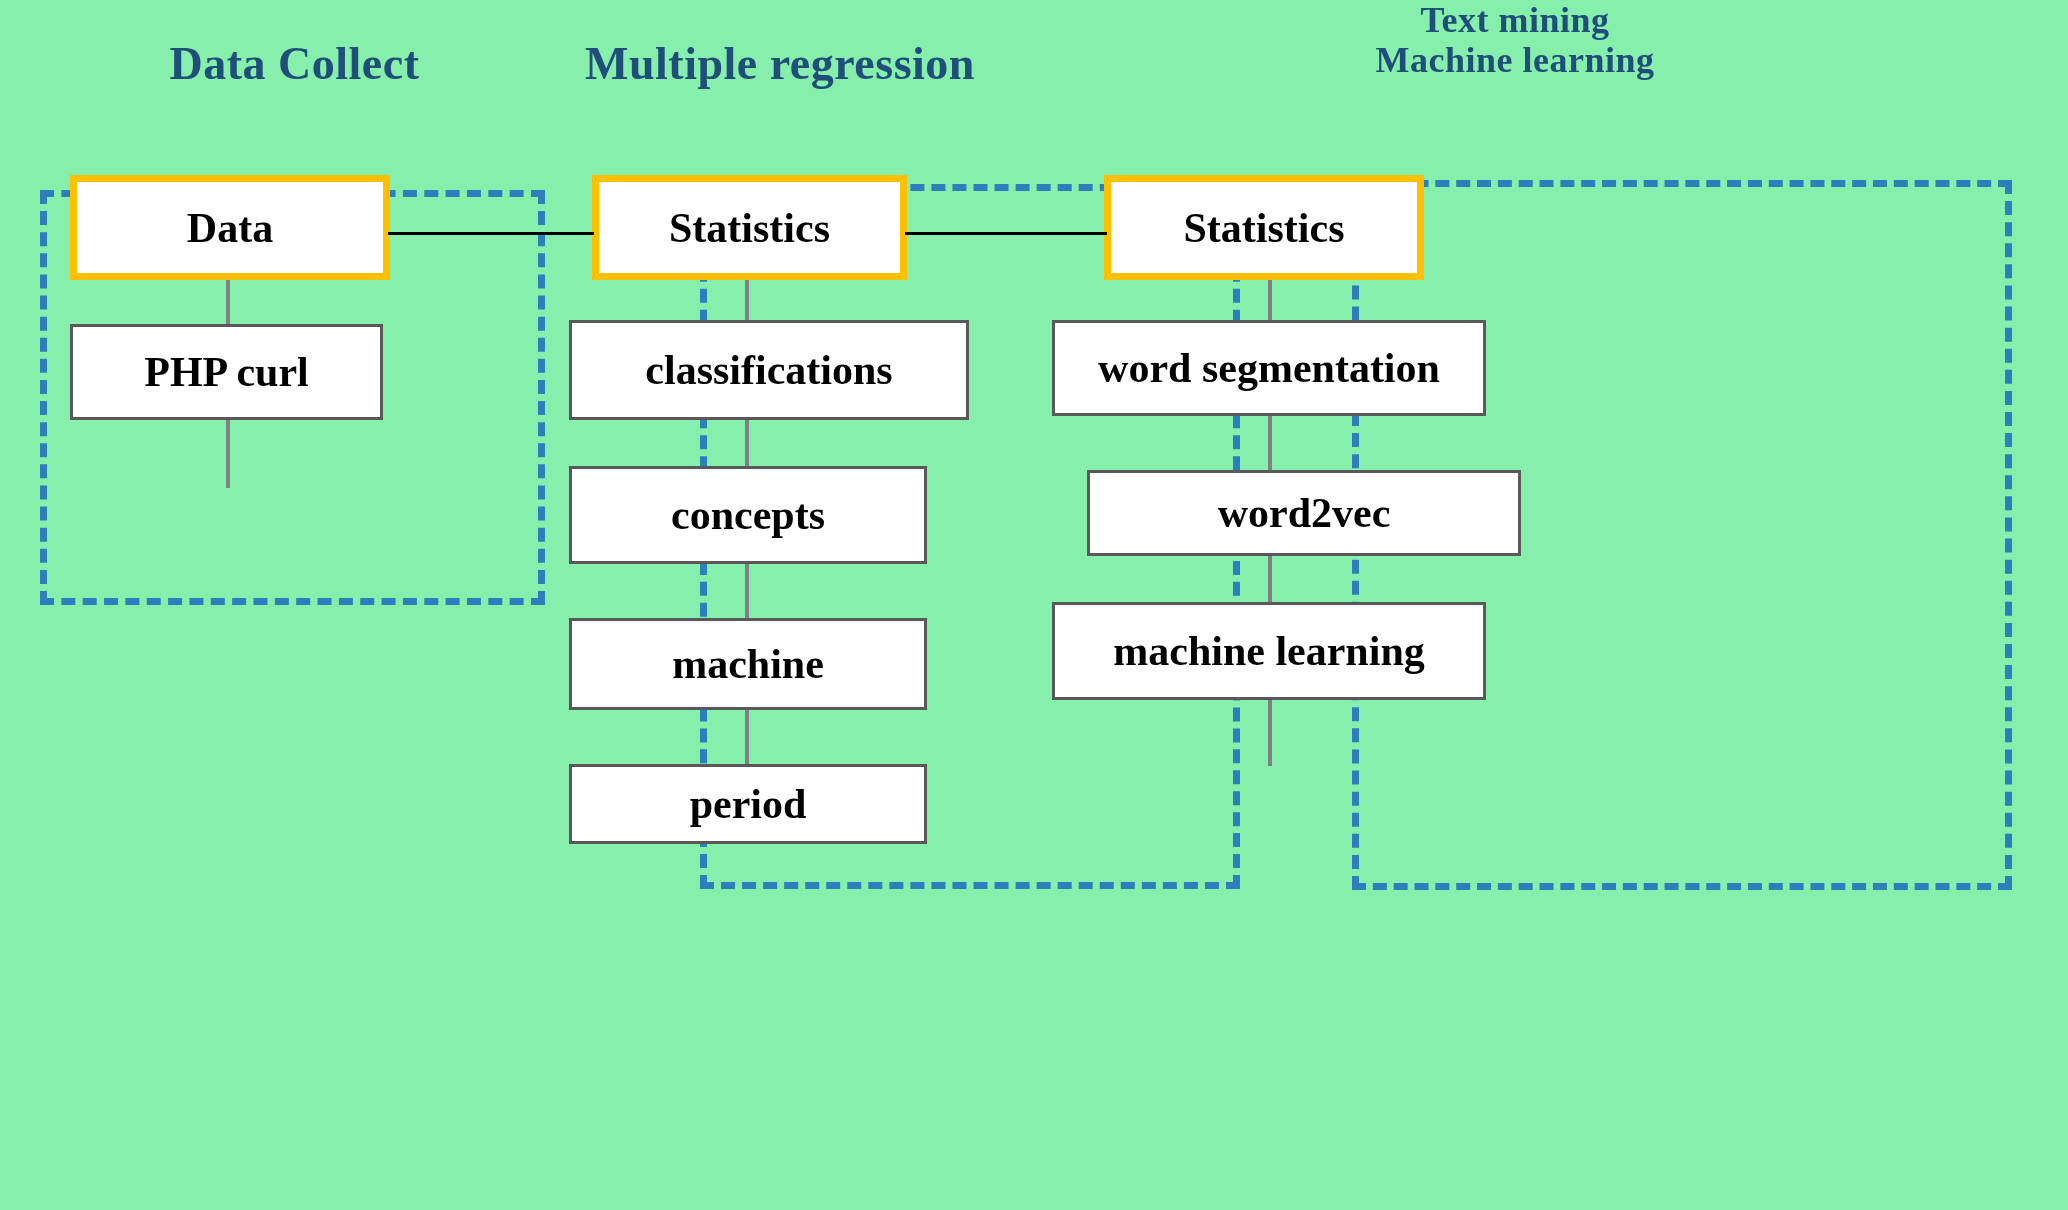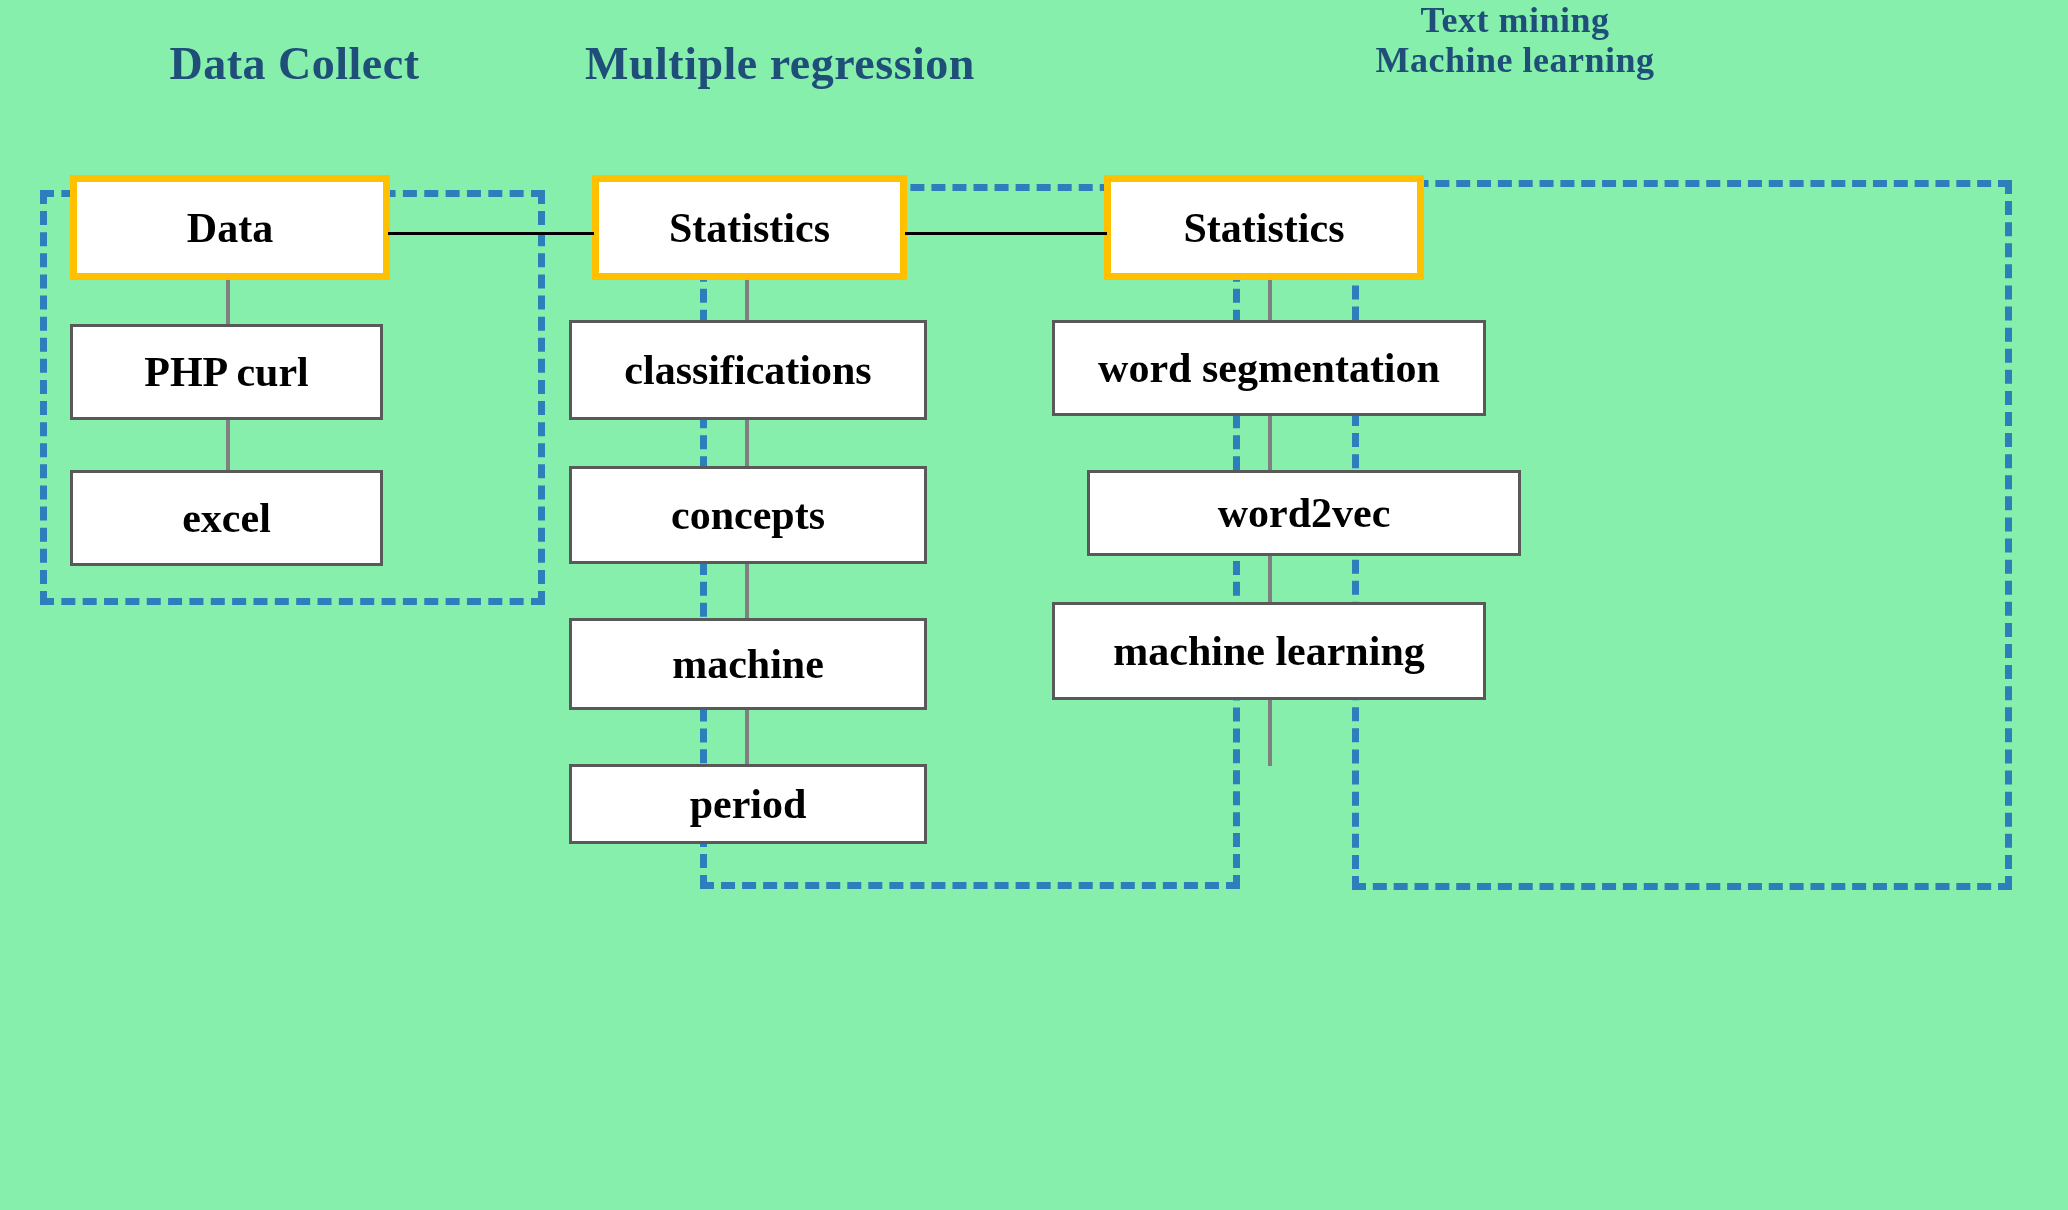--- a/index.html
+++ b/index.html
@@ -87,32 +87,31 @@
 
   <div class="group-box" id="group-1"></div>
 
   <div class="vline" style="left:226px; top:278px; height:70px;"></div>
   <div class="vline" style="left:226px; top:418px; height:70px;"></div>
 
   <div class="node accent" style="left:70px; top:175px; width:320px; height:105px; font-size:42px;">Data</div>
 
   <div class="node plain" style="left:70px; top:324px; width:313px; height:96px; font-size:42px;">PHP curl</div>
 
-  <div class="node plain" style="left:70px; top:470px; width:313px; height:96px; font-size:42px;">excel</div>
 
   <div class="group-box" id="group-2"></div>
 
   <div class="vline" style="left:745px; top:278px; height:70px;"></div>
   <div class="vline" style="left:745px; top:420px; height:56px;"></div>
   <div class="vline" style="left:745px; top:564px; height:56px;"></div>
   <div class="vline" style="left:745px; top:708px; height:56px;"></div>
 
   <div class="node accent" style="left:592px; top:175px; width:315px; height:105px; font-size:42px;">Statistics</div>
 
-  <div class="node plain" style="left:569px; top:320px; width:358px; height:100px; font-size:42px;">classifications</div>
+  <div class="node plain" style="left:569px; top:320px; width:400px; height:100px; font-size:42px;">classifications</div>
 
   <div class="node plain" style="left:569px; top:466px; width:358px; height:98px; font-size:42px;">concepts</div>
 
   <div class="node plain" style="left:569px; top:618px; width:358px; height:92px; font-size:42px;">machine</div>
 
   <div class="node plain" style="left:569px; top:764px; width:358px; height:80px; font-size:42px;">period</div>
 
   <div class="group-box" id="group-3"></div>
 
   <div class="vline" style="left:1268px; top:278px; height:70px;"></div>

